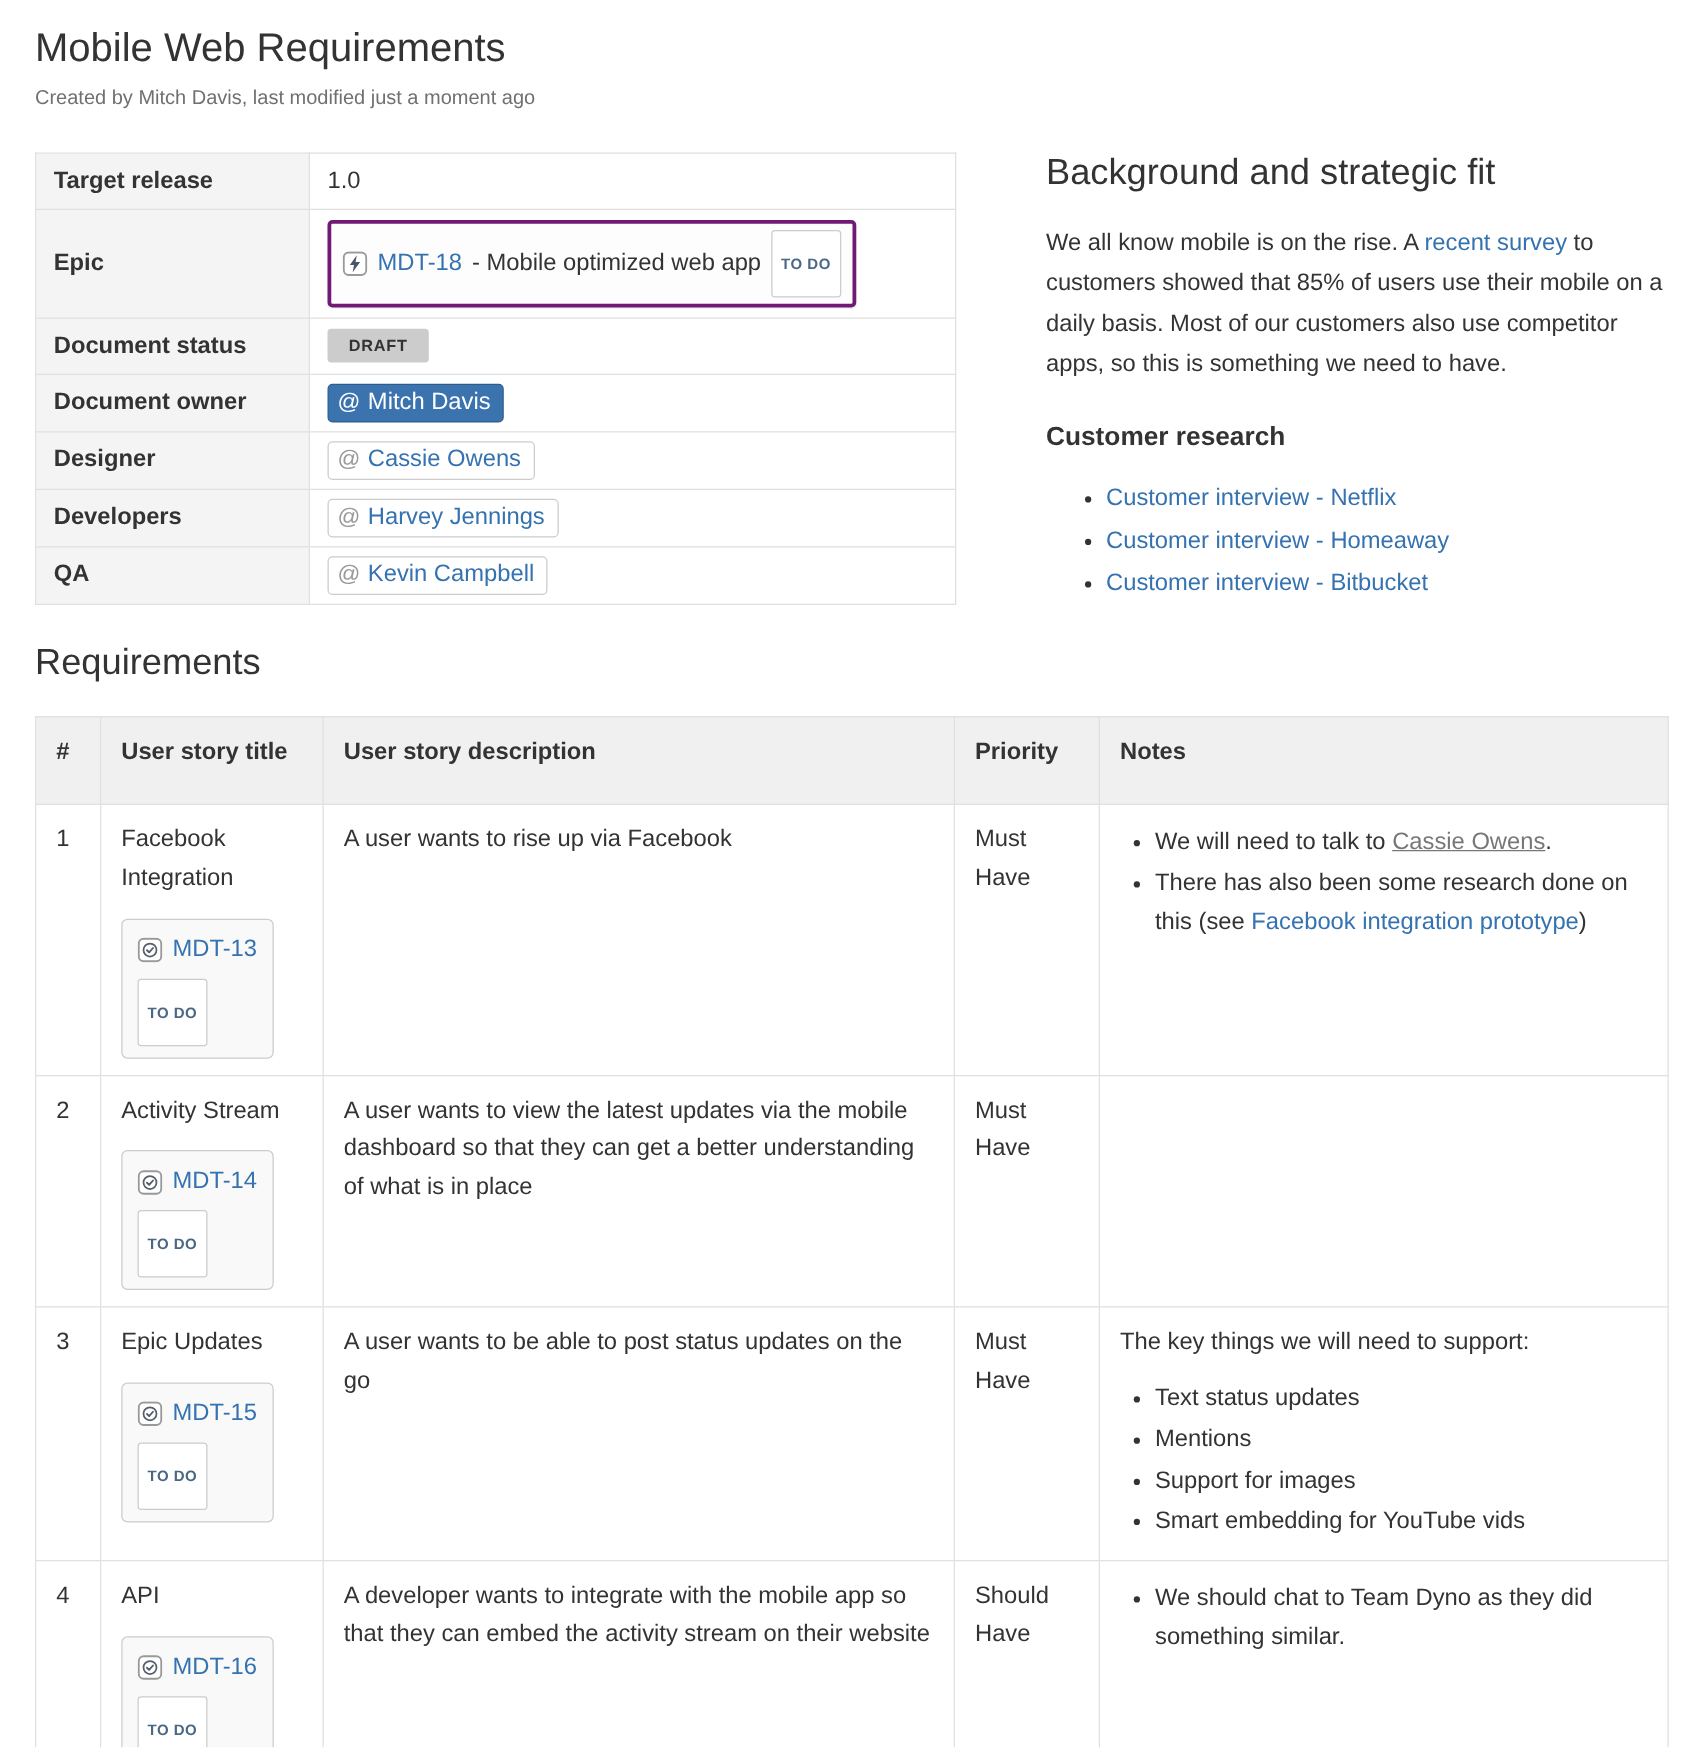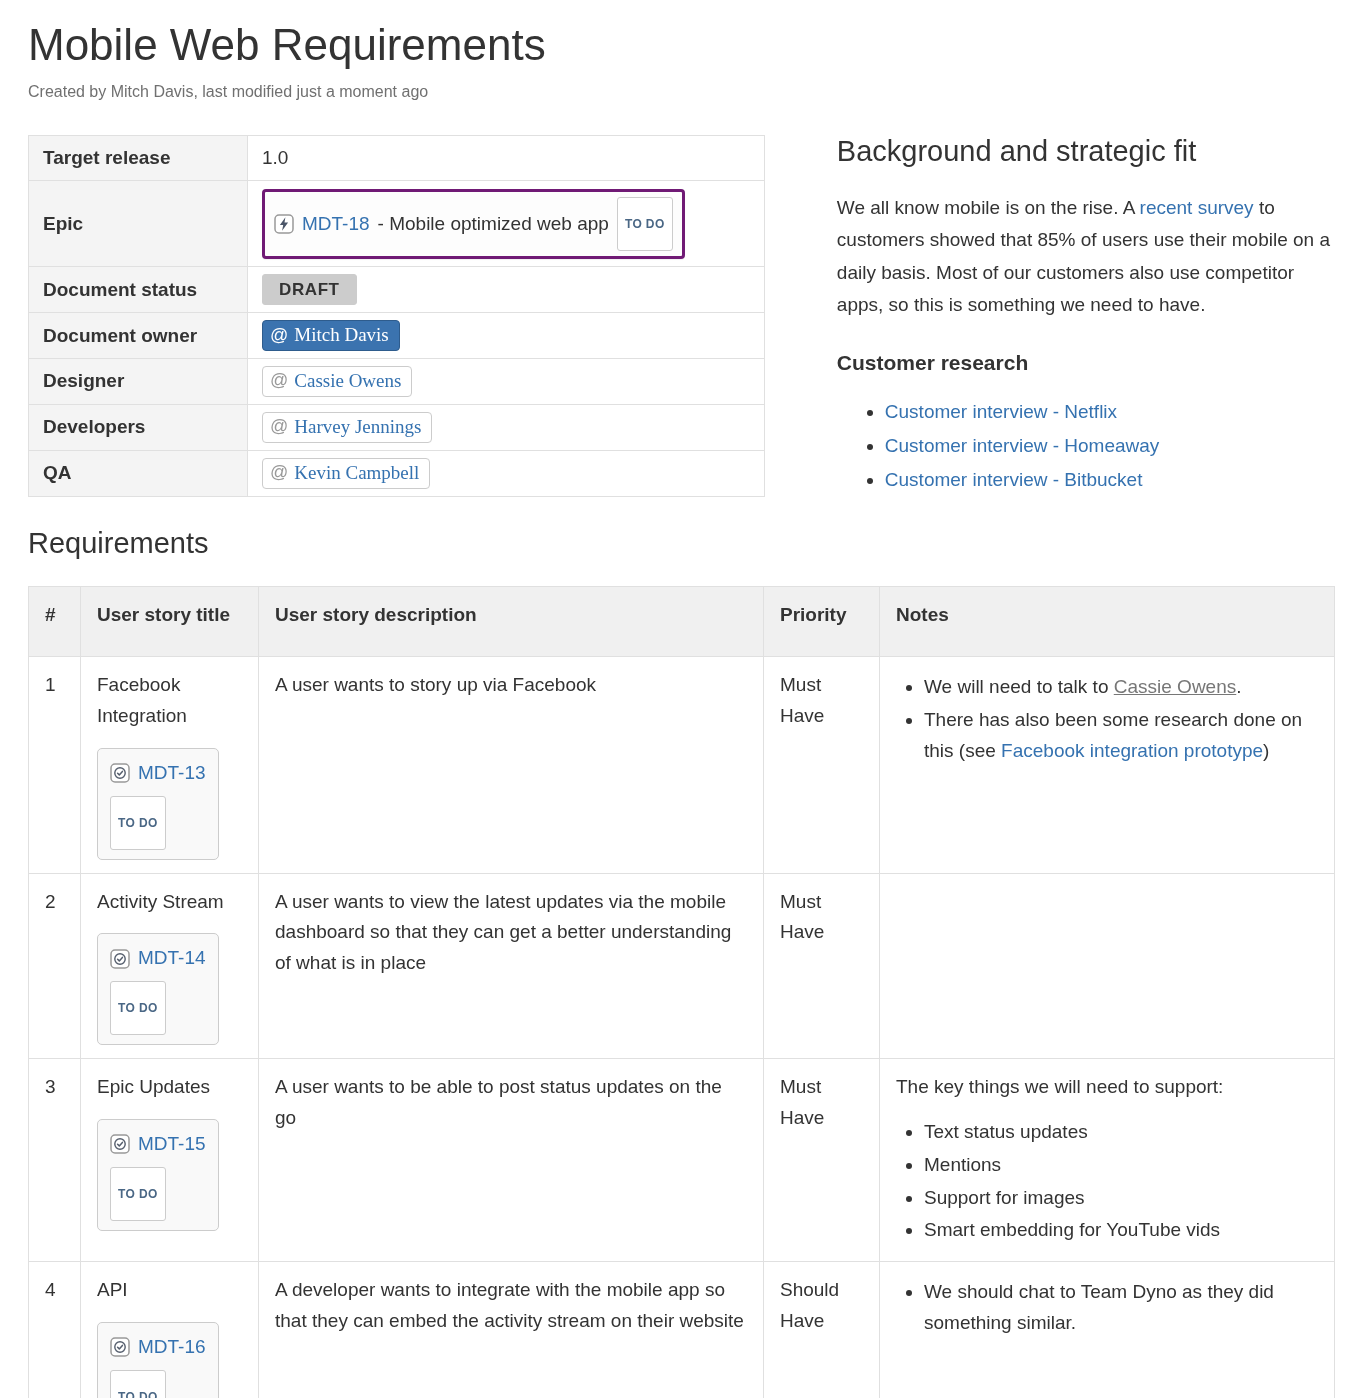--- a/index.html
+++ b/index.html
@@ -4,21 +4,21 @@
 <style>
   * { box-sizing: border-box; margin: 0; padding: 0; }
   :root{
     --link-blue:#3572b0; --mention-bg:#3b73af; --todo-text:#4a6785;
     --draft-bg:#cccccc; --header-bg:#f0f0f0; --label-bg:#f4f4f4;
     --border:#e0e0e0; --text:#333333; --muted:#707070;
   }
   body { font-family: "Liberation Sans", sans-serif; background:#fff; color:var(--text); }
   .page { width:1366px; height:1398px; overflow:hidden; background:#fff; padding:20px 30px 0 28px; }
 
-  h1.title { font-size:44px; font-weight:400; color:#333; }
+  h1.title { font-size:32px; font-weight:400; color:#333; }
   .byline { color:var(--muted); font-size:16px; margin-top:13px; }
 
   .columns { display:flex; margin-top:34px; }
 
   
   table.info-table { border-collapse:collapse; width:738px; }
   table.info-table td { border:1px solid var(--border); font-size:19px; height:43px; vertical-align:middle; padding:6px 14px; }
   td.label-cell { background:var(--label-bg); font-weight:bold; width:219px; }
   td.value-cell { background:#fff; }
 
@@ -29,27 +29,27 @@
   .right-col h3 { font-size:21px; font-weight:bold; margin-top:30px; }
   ul.research-list { margin:20px 0 0 48px; font-size:19px; line-height:1.78; }
   a.link { color:var(--link-blue); text-decoration:none; cursor:pointer; }
   span.mention-plain { color:#777; text-decoration:underline; cursor:pointer; }
 
   
   .lozenge { display:inline-block; font-size:12px; font-weight:bold; color:var(--todo-text);
              background:#fff; border:1px solid #ccc; border-radius:3px; padding:20px 7px;
              line-height:1; letter-spacing:.4px; white-space:nowrap; }
   .lozenge.draft { background:var(--draft-bg); color:#333; border:1px solid var(--draft-bg);
-                   font-size:17px; padding:6px 16px; letter-spacing:.6px; }
+                   font-size:13px; padding:6px 16px; letter-spacing:.6px; }
 
   
   .mention { display:inline-flex; align-items:center; gap:6px; border:1px solid #ccc; border-radius:4px;
              background:#fff; padding:3px 10px 4px 7px; font-size:19px; cursor:pointer; }
   .mention .at { color:#999; font-size:18px; }
-  .mention .name { color:var(--link-blue);font-family:Liberation Serif, serif; }
+  .mention .name { color:var(--link-blue); }
   .mention.primary { background:var(--mention-bg); border-color:#2e5c8d; }
   .mention.primary .at, .mention.primary .name { color:#fff; }
 
   
   .jira-chip { display:inline-flex; align-items:center; gap:8px; border:3px solid #701a75; border-radius:4px;
                background:#fdfdfd; padding:5px 9px; font-size:19px; box-shadow:0 1px 1px rgba(0,0,0,.06); }
   .jira-chip a.key { color:var(--link-blue); }
   .jira-chip .summary { color:#333; }
 
   
@@ -170,21 +170,21 @@
           <td><div>Facebook Integration</div><span class="issue-card"><span class="line1">
                 <span class="icon">
                   <svg width="20" height="20" viewBox="0 0 20 20">
                     <rect x="1" y="1" width="18" height="18" rx="4" fill="#fff" stroke="#999" stroke-width="1.5"></rect>
                     <circle cx="10" cy="10" r="5.2" fill="none" stroke="#555e6d" stroke-width="1.4"></circle>
                     <path d="M7.6 10.2 l1.7 1.7 l3.1 -3.5" fill="none" stroke="#555e6d" stroke-width="1.5" stroke-linecap="round" stroke-linejoin="round"></path>
                   </svg>
                 </span>
                 <a class="link">MDT-13</a>
               </span><span class="lozenge">TO DO</span></span></td>
-          <td>A user wants to story up via Facebook</td>
+          <td>A user wants to rise up via Facebook</td>
           <td>Must Have</td>
           <td>
             <ul class="notes-list">
               <li>We will need to talk to <span class="mention-plain">Cassie Owens</span>.</li>
               <li>There has also been some research done on this (see <a class="link">Facebook integration prototype</a>)</li>
             </ul>
           </td>
         </tr>
         <tr>
           <td>2</td>

